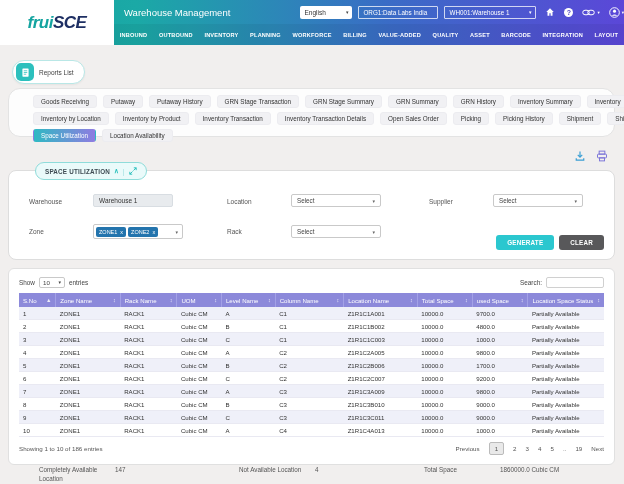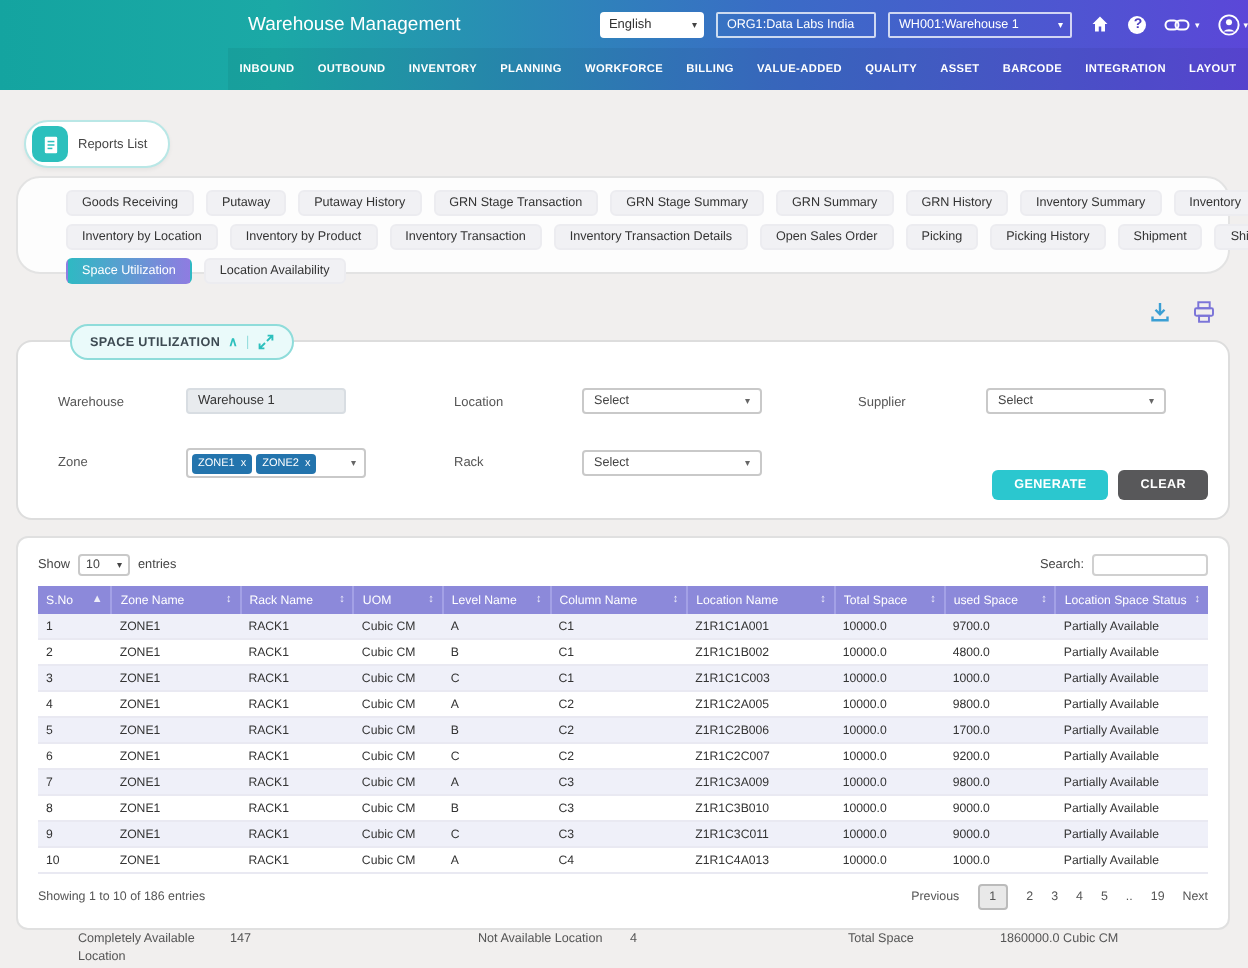--- a/index.html
+++ b/index.html
@@ -117,20 +117,24 @@
   .sum-item { display:flex; gap:12px; margin-bottom:9px; font-size:6.3px; color:#555; line-height:1.5; }
   .sum-label { width:64px; flex:0 0 auto; }
   .sum-value { color:#555; }
 </style>
 </head>
 <body>
 
 <div class="app">
 
   <div class="header">
+    <div class="logo-block">
+      <span class="logo-frui">frui</span>
+        <span class="logo-sce">SCE</span>
+    </div>
     <div class="header-top">
       <div class="header-title">Warehouse Management</div>
       <div class="hdr-spacer"></div>
       <div class="lang-select">
         <span>English</span>
         <span class="caret-dark">▾</span>
       </div>
       <div class="org-box">
         <span>ORG1:Data Labs India</span>
       </div>

